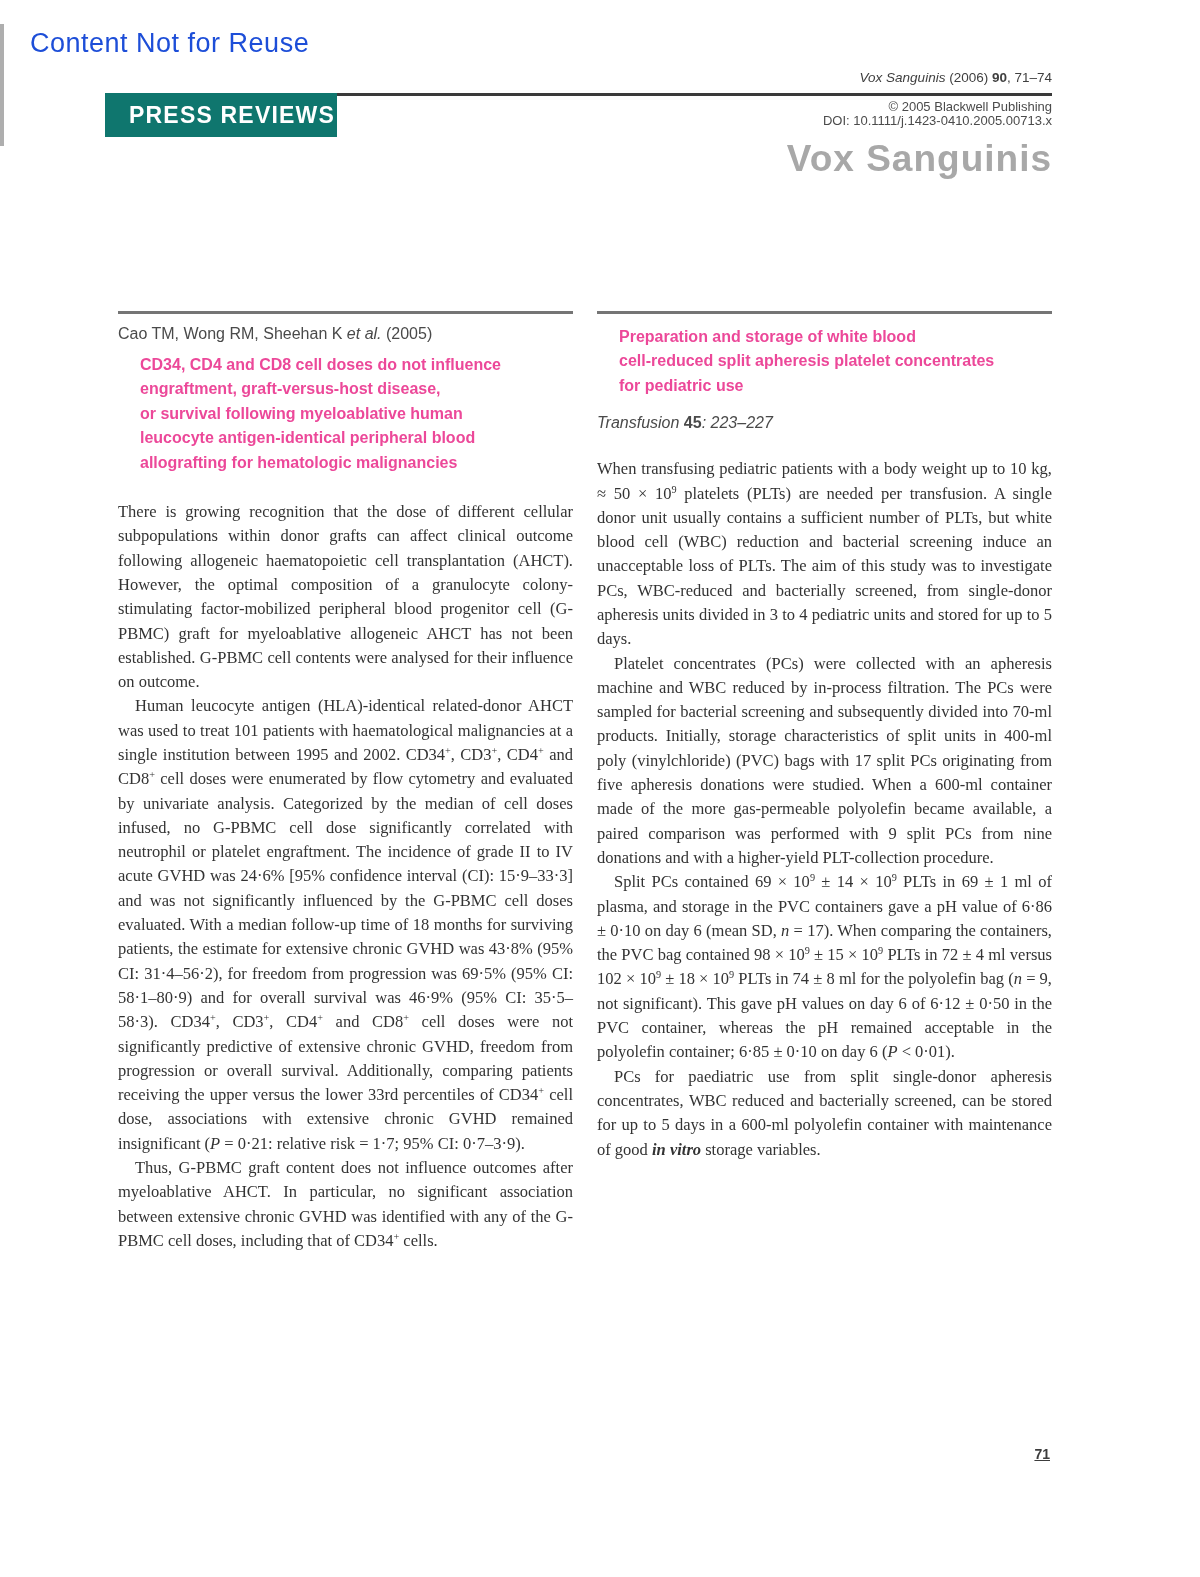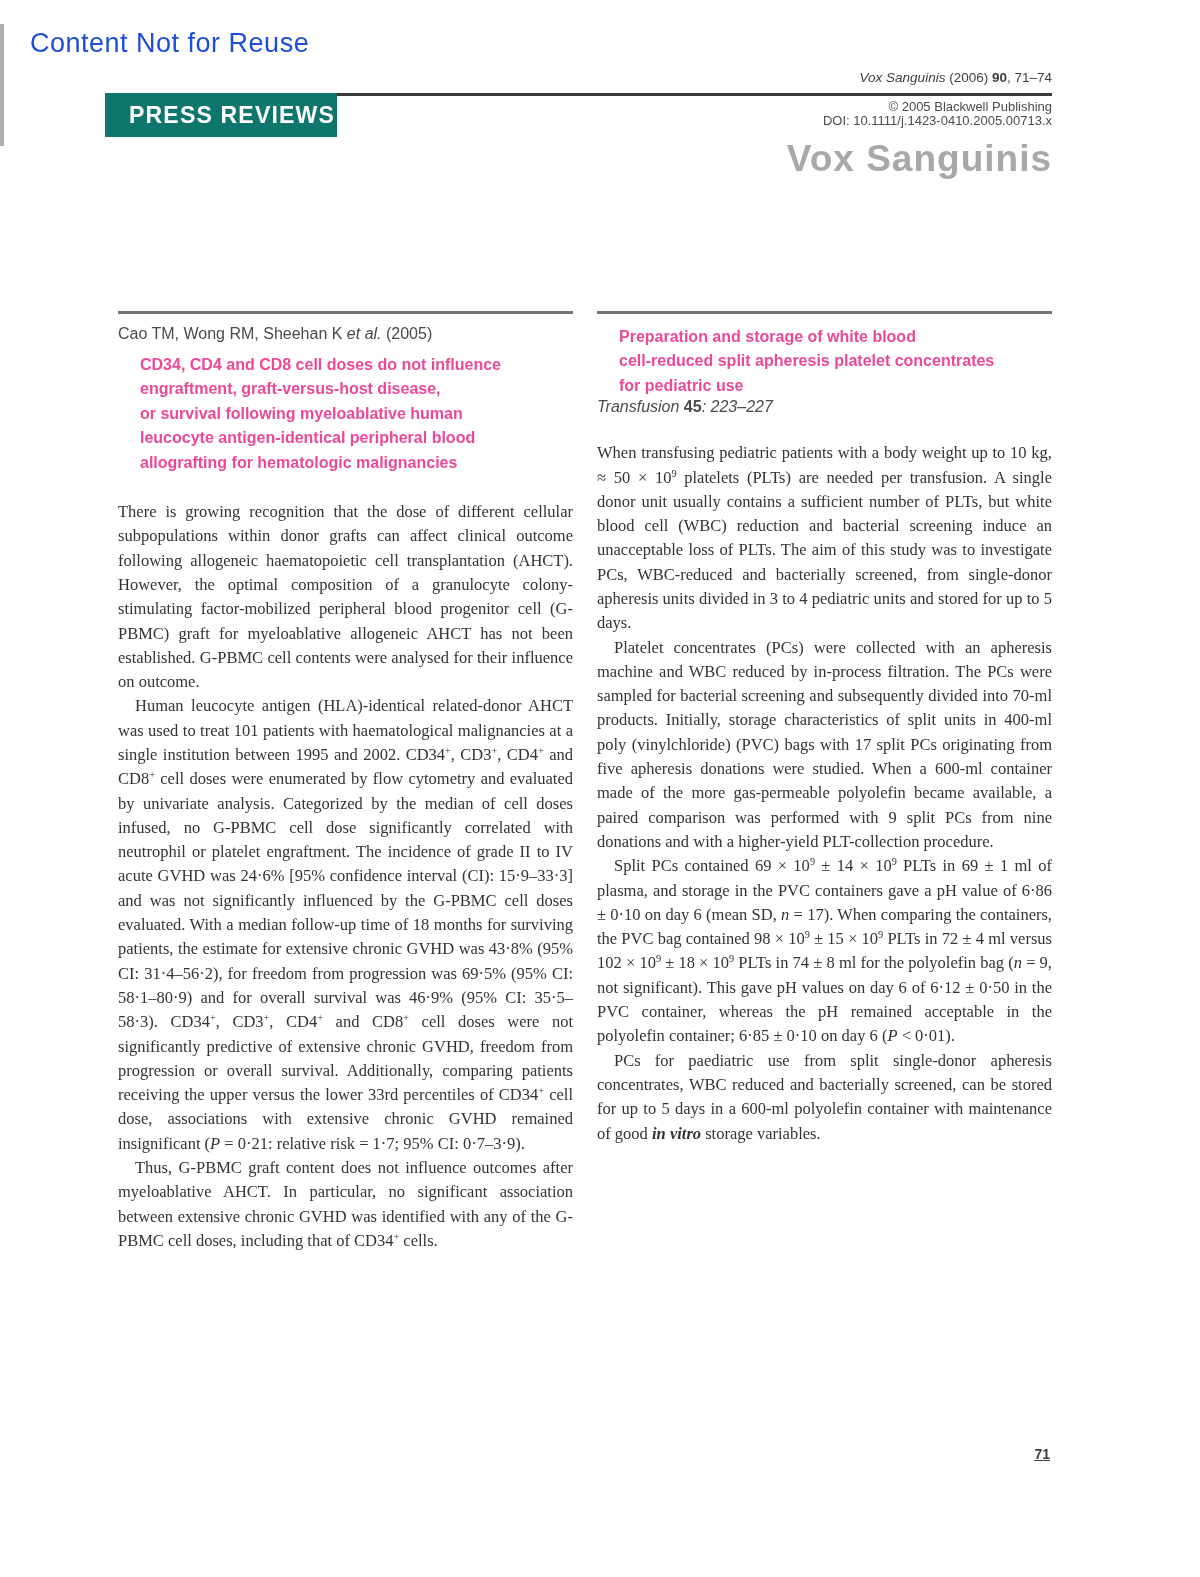--- a/index.html
+++ b/index.html
@@ -37,21 +37,21 @@
     position:absolute;left:118px;top:311px;width:934px;
     display:flex;gap:24px;
   }
   .article{flex:1;min-width:0;}
   .article-rule{height:3px;background:#757575;margin-bottom:11px;}
   .citation{font-size:16px;color:#4a4a4a;}
   .title{
     font-size:16px;font-weight:bold;color:#ec4899;
     line-height:24.4px;margin-top:10px;margin-left:22px;
   }
-  .source{font-size:16px;font-style:italic;color:#4a4a4a;}
+  .source{font-size:16px;font-style:italic;color:#4a4a4a;margin-top:16px;}
   .source b{font-style:normal;}
   .abstract{
     margin-top:25px;
     font-family:"Liberation Serif",serif;
     font-size:16.5px;line-height:24.3px;color:#333333;
     text-align:justify;
     hyphens:auto;-webkit-hyphens:auto;
   }
   .abstract p{margin:0;}
   .abstract p + p{text-indent:17px;}

